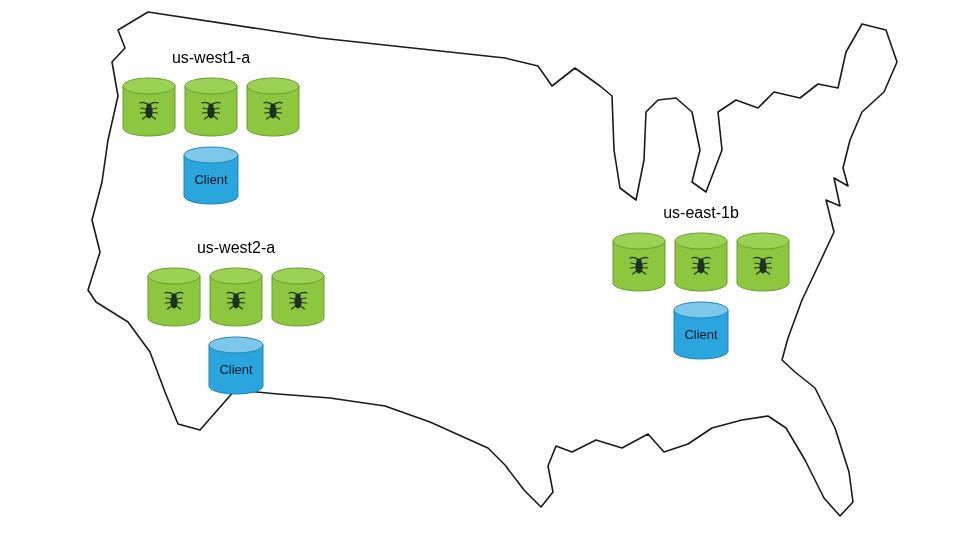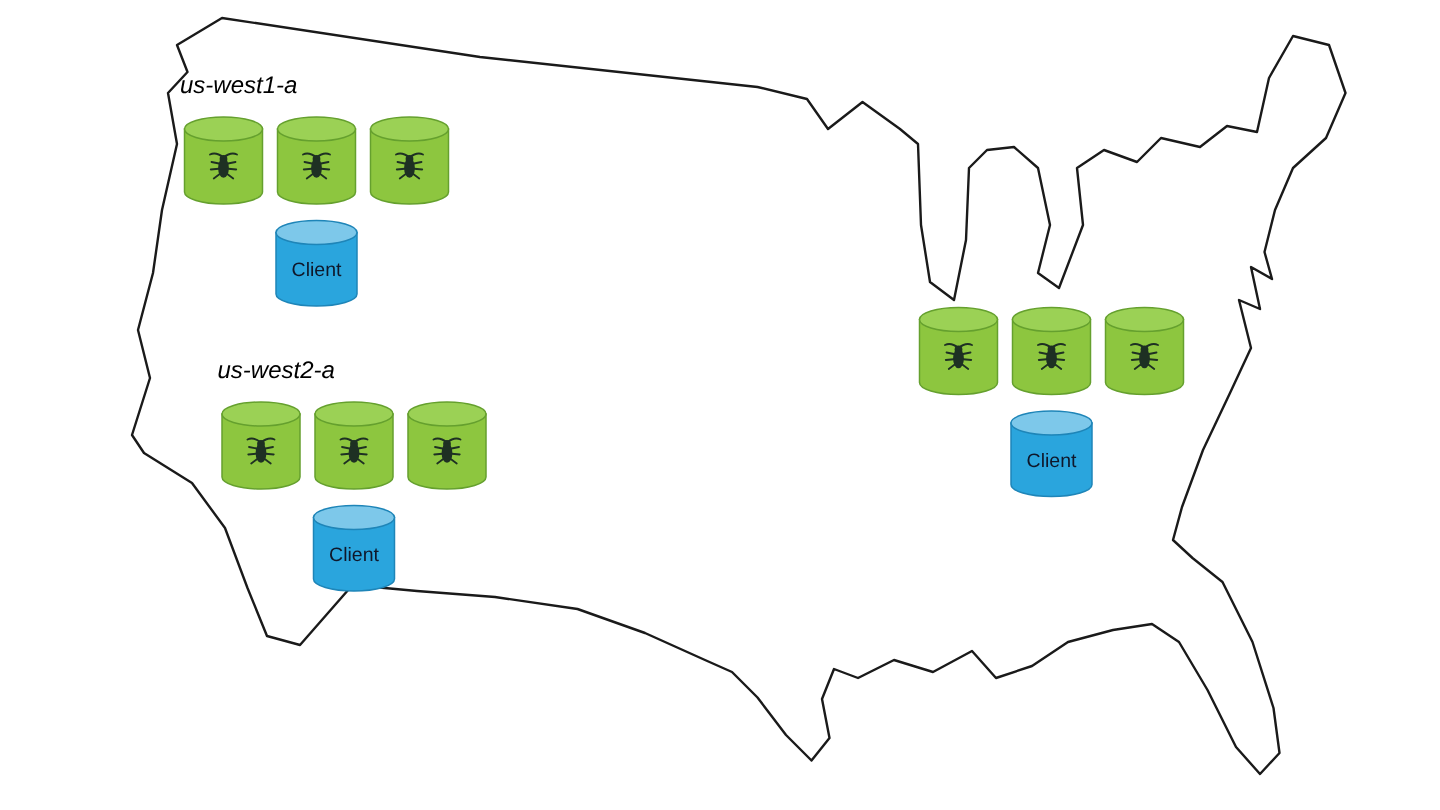--- a/index.html
+++ b/index.html
@@ -26,28 +26,27 @@
     position: absolute;
     width: 0;
     height: 0;
     overflow: hidden;
   }
   .cluster {
     position: absolute;
     width: 182px;
   }
   .region-label {
-    text-align: left;
+    text-align: center;
     font-size: 16px;
     color: #000000;
     height: 20px;
     line-height: 20px;
     margin-bottom: 8px;
     white-space: nowrap;
-    font-style: italic;
   }
   .node-row {
     display: flex;
     gap: 6px;
     justify-content: center;
   }
   .cyl {
     display: block;
   }
   .client-wrap {
@@ -148,20 +147,21 @@
     </div>
     <div class="client-wrap">
       <svg class="cyl" width="58" height="60" viewBox="0 0 58 60">
         <use href="#cylBlueBody" width="58" height="60"></use>
       </svg>
       <div class="client-label">Client</div>
     </div>
   </div>
 
   <div class="cluster" id="cluster-east1">
+    <div class="region-label">us-east-1b</div>
     <div class="node-row">
       <svg class="cyl" width="56" height="62" viewBox="0 0 56 62">
         <use href="#cylGreenBody" width="56" height="62"></use>
         <use href="#bugIcon" x="17" y="23" width="22" height="22"></use>
       </svg>
       <svg class="cyl" width="56" height="62" viewBox="0 0 56 62">
         <use href="#cylGreenBody" width="56" height="62"></use>
         <use href="#bugIcon" x="17" y="23" width="22" height="22"></use>
       </svg>
       <svg class="cyl" width="56" height="62" viewBox="0 0 56 62">

